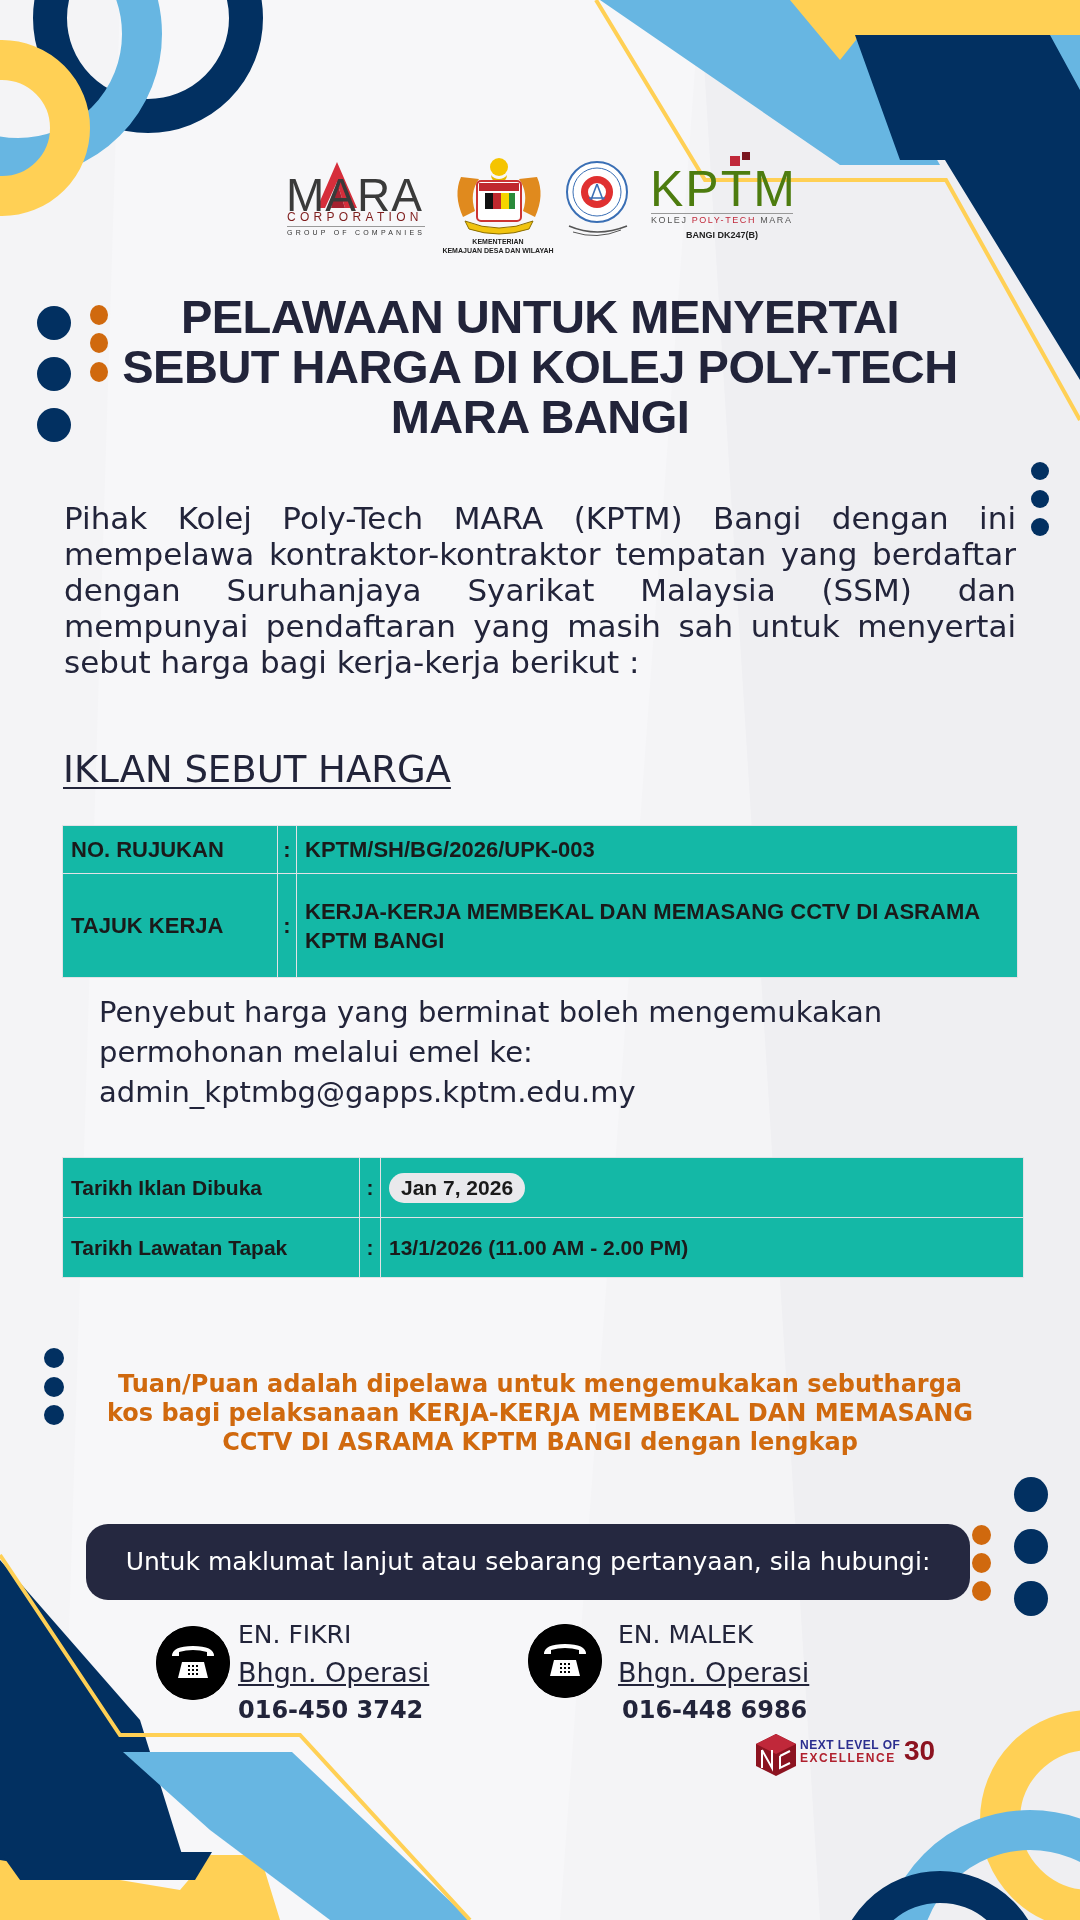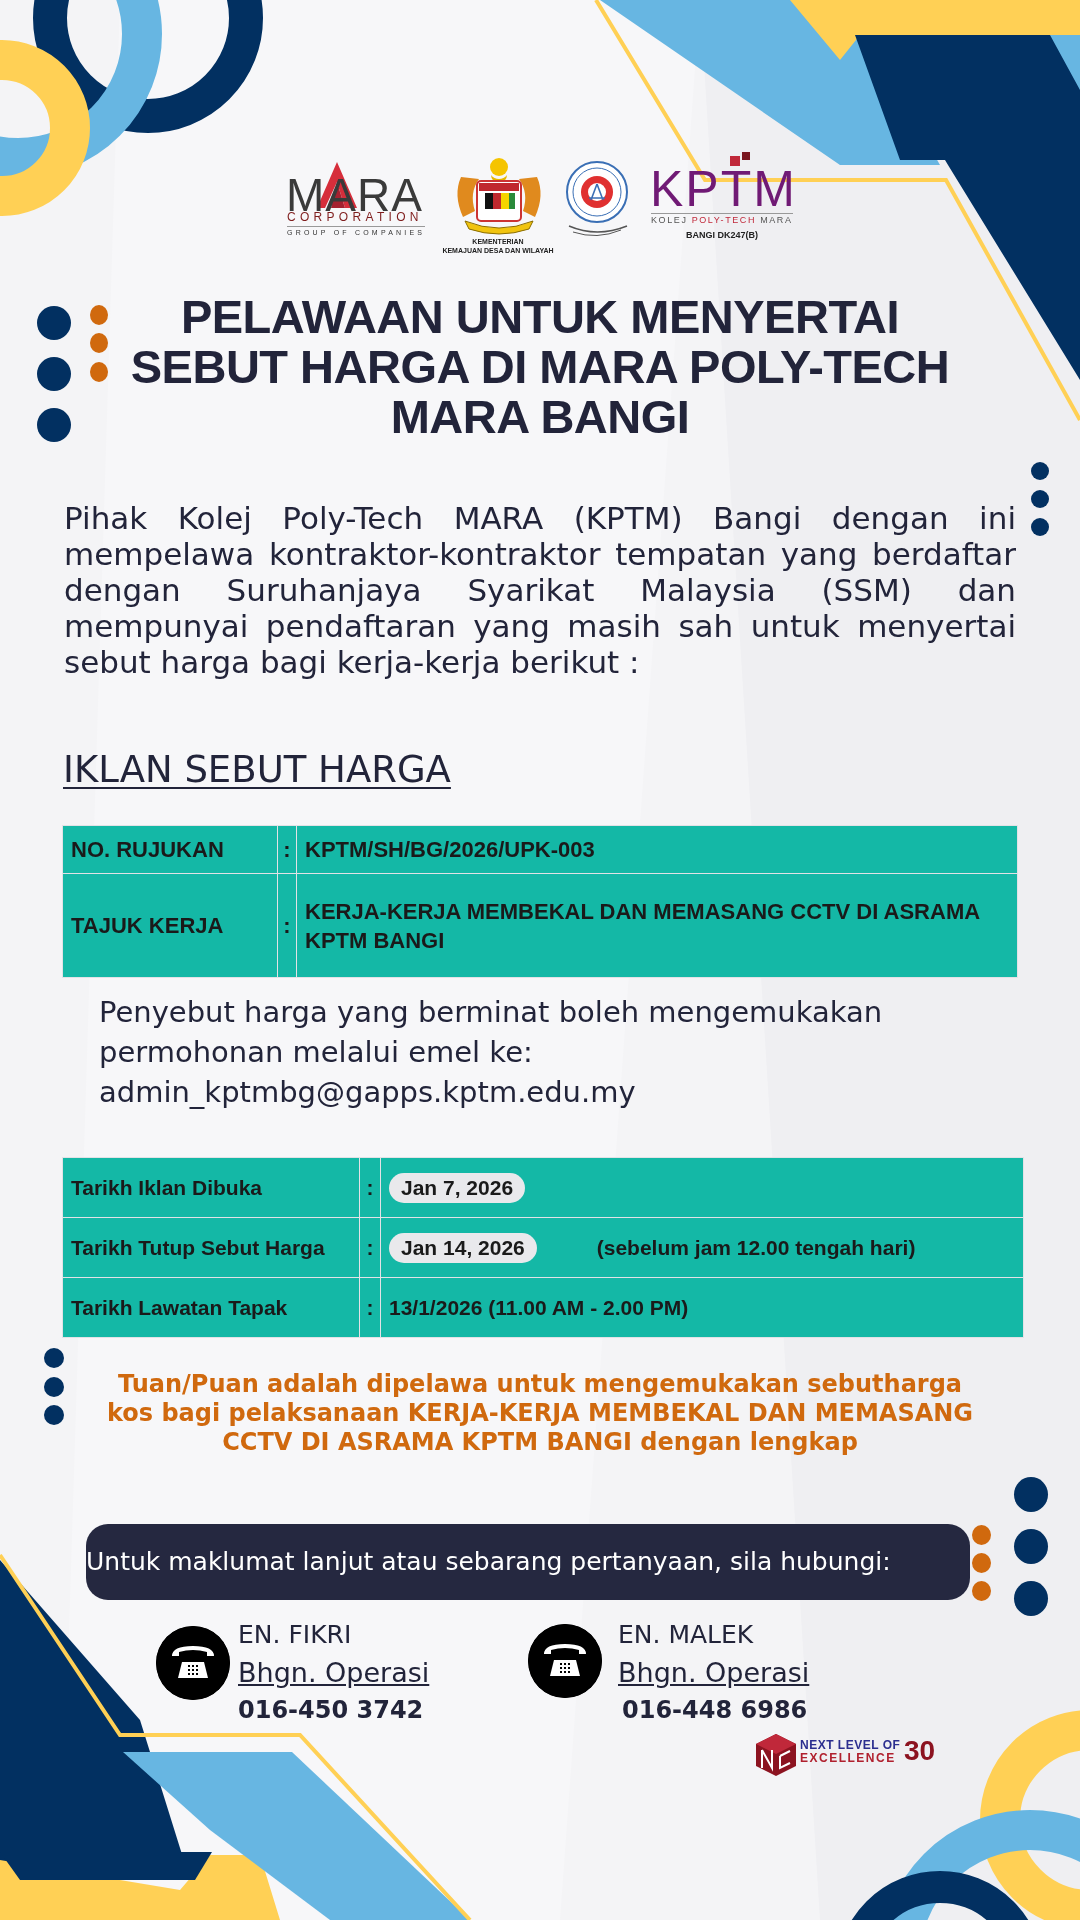--- a/index.html
+++ b/index.html
@@ -3,21 +3,21 @@
 <meta charset="utf-8">
 <style>
   html,body{margin:0;padding:0;}
   body{width:1080px;height:1920px;position:relative;overflow:hidden;background:#f4f4f6;font-family:"DejaVu Sans","Liberation Sans",sans-serif;color:#22243a;}
   .abs{position:absolute;}
   svg.bg{position:absolute;left:0;top:0;}
   .mara-word{left:286px;top:168px;font-family:"Liberation Sans",sans-serif;font-size:46px;font-weight:400;color:#3a3a3a;letter-spacing:1px;}
   .mara-corp{left:287px;top:210px;font-family:"Liberation Sans",sans-serif;font-size:12px;letter-spacing:4.3px;color:#7f1d1d;}
   .mara-group{left:287px;top:226px;font-family:"Liberation Sans",sans-serif;font-size:7px;letter-spacing:3.2px;color:#333;border-top:1px solid #999;padding-top:2px;}
   .kem-cap{left:432px;top:237px;width:132px;text-align:center;font-family:"Liberation Sans",sans-serif;font-size:7px;font-weight:bold;line-height:9px;color:#222;}
-  .kptm-word{left:650px;top:160px;font-family:"Liberation Sans",sans-serif;font-size:50px;color:#701a75;letter-spacing:2px;}
+  .kptm-word{left:650px;top:160px;font-family:"Liberation Sans",sans-serif;font-size:50px;color:#4d7c0f;letter-spacing:2px;}
   .kptm-sub{left:651px;top:213px;font-family:"Liberation Sans",sans-serif;font-size:9px;letter-spacing:1.6px;color:#555;border-top:1px solid #999;padding-top:1px;}
   .kptm-sub .red{color:#c0283a;}
   .kptm-bangi{left:686px;top:230px;font-family:"Liberation Sans",sans-serif;font-size:9px;font-weight:bold;color:#222;}
   .headline{left:120px;top:292px;width:840px;text-align:center;font-family:"Liberation Sans",sans-serif;font-weight:bold;font-size:47px;line-height:50px;color:#22243a;letter-spacing:-0.5px;}
   .intro{left:64px;top:500px;width:952px;font-family:"DejaVu Sans",sans-serif;font-size:31px;line-height:36px;text-align:justify;text-align-last:left;color:#22243a;}
   .section-title{left:63px;top:748px;font-family:"DejaVu Sans",sans-serif;font-size:37px;color:#22243a;text-decoration:underline;text-decoration-thickness:2px;text-underline-offset:5px;}
   table{border-collapse:collapse;background:#14b8a6;}
   td{border:1.5px solid #e2e2e6;font-family:"Liberation Sans",sans-serif;font-weight:bold;color:#1a1a1a;padding:0 8px;}
   .t1{left:62px;top:825px;width:956px;}
   .t1 td{font-size:22px;}
@@ -28,21 +28,21 @@
   .t1 .val2{line-height:29px;}
   .apply{left:63px;top:992px;width:900px;font-family:"DejaVu Sans",sans-serif;font-size:29px;line-height:40px;color:#22243a;margin-left:36px;}
   .apply .email{text-underline-offset:4px;}
   .t2{left:62px;top:1157px;width:962px;}
   .t2 td{font-size:21px;height:59px;padding-left:8px;}
   .t2 .lab{width:280px;}
   .t2 .col{width:20px;text-align:center;padding:0;}
   .pill{display:inline-block;background:#e9e9ec;border-radius:16px;padding:3px 12px;}
   .note{margin-left:60px;}
   .invite{left:100px;top:1370px;width:880px;text-align:center;font-family:"DejaVu Sans",sans-serif;font-weight:bold;font-size:24px;line-height:29px;color:#d0690e;}
-  .banner{left:86px;top:1524px;width:884px;height:76px;background:#252840;border-radius:22px;color:#fff;line-height:76px;font-family:"DejaVu Sans",sans-serif;font-size:25px;}
+  .banner{left:86px;top:1524px;width:884px;height:76px;background:#252840;border-radius:22px;color:#fff;text-align:center;line-height:76px;font-family:"DejaVu Sans",sans-serif;font-size:25px;}
   .contact{width:340px;height:110px;}
   .contact .phone{position:absolute;left:0;top:6px;width:74px;height:74px;border-radius:50%;background:#000;}
   .contact .name{position:absolute;left:82px;top:0;font-family:"DejaVu Sans",sans-serif;font-size:25px;color:#22243a;}
   .contact .dept{position:absolute;left:82px;top:37px;font-family:"DejaVu Sans",sans-serif;font-size:27px;color:#22243a;text-decoration:underline;}
   .contact .tel{position:absolute;left:82px;top:76px;font-family:"DejaVu Sans",sans-serif;font-weight:bold;font-size:24px;color:#22243a;}
   .c1{left:156px;top:1620px;}
   .c2{left:528px;top:1620px;}
   .nle{left:756px;top:1732px;width:200px;height:44px;}
   .nle .t-a{position:absolute;left:44px;top:6px;font-family:"Liberation Sans",sans-serif;font-size:12px;font-weight:bold;color:#2b2e8f;letter-spacing:0.5px;}
   .nle .t-b{position:absolute;left:44px;top:19px;font-family:"Liberation Sans",sans-serif;font-size:12px;font-weight:bold;color:#b0202e;letter-spacing:1.5px;}
@@ -146,21 +146,21 @@
     <rect x="10" y="4" width="10" height="10" fill="#c0283a"></rect>
     <rect x="22" y="0" width="8" height="8" fill="#7a1620"></rect>
   </svg>
   <div class="abs kptm-word">KPTM</div>
   <div class="abs kptm-sub"><span>KOLEJ </span><span class="red">POLY-TECH</span><span> MARA</span></div>
   <div class="abs kptm-bangi">BANGI DK247(B)</div>
 </div>
 
 <div class="abs headline">
   <div>PELAWAAN UNTUK MENYERTAI</div>
-  <div>SEBUT HARGA DI MARA POLY-TECH</div>
+  <div>SEBUT HARGA DI KOLEJ POLY-TECH</div>
   <div>MARA BANGI</div>
 </div>
 
 <div class="abs intro">Pihak Kolej Poly-Tech MARA (KPTM) Bangi dengan ini mempelawa kontraktor-kontraktor tempatan yang berdaftar dengan Suruhanjaya Syarikat Malaysia (SSM) dan mempunyai pendaftaran yang masih sah untuk menyertai sebut harga bagi kerja-kerja berikut :</div>
 
 <div class="abs section-title">IKLAN SEBUT HARGA</div>
 
 <table class="abs t1">
   <tbody>
       <tr class="r1">
@@ -180,25 +180,20 @@
   <div>Penyebut harga yang berminat boleh mengemukakan permohonan melalui emel ke:</div>
   <div class="email">admin_kptmbg@gapps.kptm.edu.my</div>
 </div>
 
 <table class="abs t2">
   <tbody>
       <tr>
     <td class="lab">Tarikh Iklan Dibuka</td>
     <td class="col">:</td>
     <td><span class="pill">Jan 7, 2026</span></td>
-  </tr>
-  <tr>
-    <td class="lab">Tarikh Tutup Sebut Harga</td>
-    <td class="col">:</td>
-    <td><span class="pill">Jan 14, 2026</span><span class="note">(sebelum jam 12.00 tengah hari)</span></td>
   </tr>
   <tr>
     <td class="lab">Tarikh Lawatan Tapak</td>
     <td class="col">:</td>
     <td>13/1/2026 (11.00 AM - 2.00 PM)</td>
   </tr>
 </tbody>
   </table>
 
 <div class="abs invite">Tuan/Puan adalah dipelawa untuk mengemukakan sebutharga kos bagi pelaksanaan KERJA-KERJA MEMBEKAL DAN MEMASANG CCTV DI ASRAMA KPTM BANGI dengan lengkap</div>

